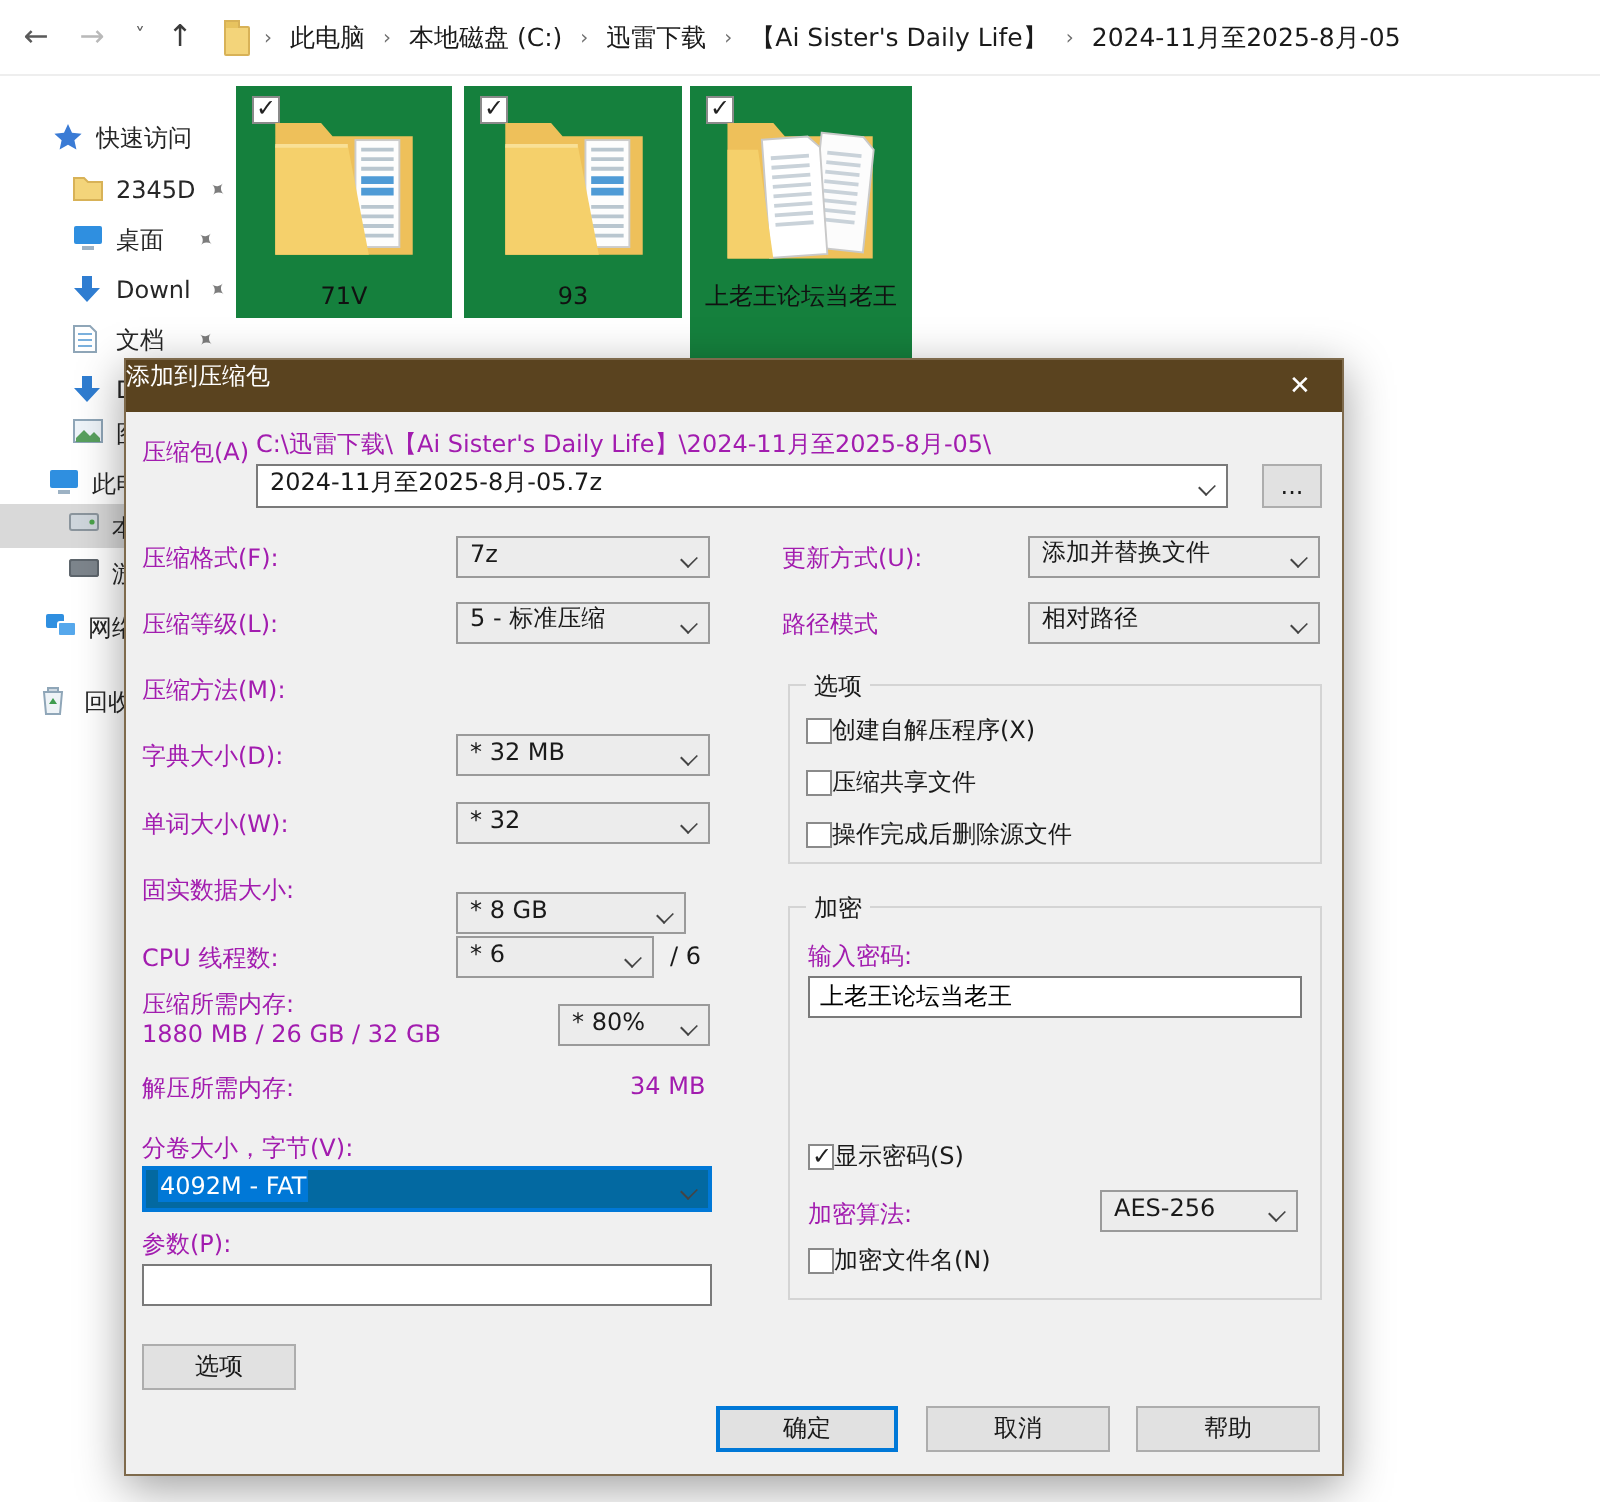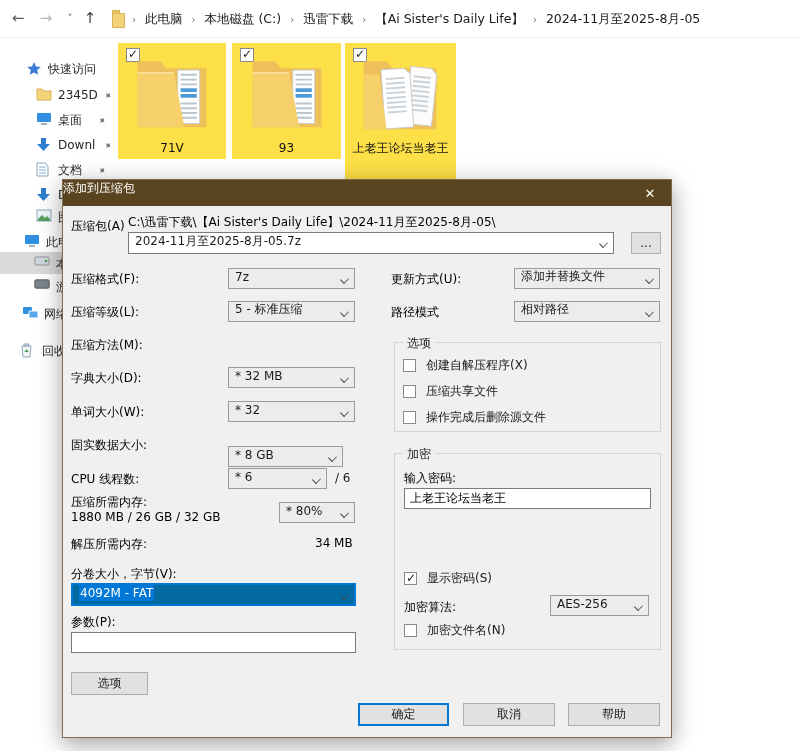--- a/index.html
+++ b/index.html
@@ -21,52 +21,52 @@
   
   .sidebar { position:absolute; left:0; top:38px; width:118px; height:713px; background:#fff; }
   .side-item { position:absolute; height:22px; display:flex; align-items:center; gap:6px; font-size:12px; color:#262626; white-space:nowrap; }
   .side-item .lbl { overflow:hidden; }
   .side-sel { position:absolute; left:0; width:118px; height:22px; background:#d9d9d9; }
   .pin { display:inline-block; color:#7c7c7c; font-size:10px; transform:rotate(40deg); }
   .ic { display:inline-block; width:16px; height:16px; flex:0 0 16px; position:relative; }
   .ic svg { display:block; }
 
   
-  .tile { position:absolute; background:#fde047; text-align:center; }
+  .tile { position:absolute; background:#15803d; text-align:center; }
   .tile .cb { position:absolute; left:8px; top:5px; }
   .tile .fname { position:absolute; left:0; right:0; bottom:4px; font-size:12px; color:#111; line-height:14px; padding:0 4px; }
   .tile3 .fname { bottom:auto; top:98px; }
   .cb { display:inline-block; width:14px; height:14px; background:#fff; border:1px solid #8a8a8a; position:relative; }
   .cb.on:after { content:"✓"; position:absolute; left:1px; top:-2px; font-size:12px; color:#222; }
   .foldersvg { position:absolute; left:50%; transform:translateX(-50%); top:10px; }
 
   
   .dialog { position:absolute; left:62px; top:179px; width:610px; height:559px; background:#f0f0f0;
             border:1px solid #7e6a4c; box-shadow:0 6px 22px rgba(0,0,0,.38); }
   .titlebar { position:absolute; left:0; top:0; right:0; height:26px; background:#5a431f; color:#fff;
               display:flex; font-size:12px; }
   .closebtn { position:absolute; right:0; top:0; width:42px; height:26px; color:#fff; display:flex; align-items:center; justify-content:center; font-size:13px; cursor:default; }
   .dbody { position:absolute; left:0; top:26px; right:0; bottom:0; }
-  .dlabel { position:absolute; font-size:12px; color:#000000; white-space:nowrap; }
+  .dlabel { position:absolute; font-size:12px; color:#a21caf; white-space:nowrap; }
 
   .combo { position:absolute; height:21px; background:#ececec; border:1px solid #9a9a9a; font-size:12px;
            display:flex; align-items:center; padding:0 18px 4px 6px; white-space:nowrap; overflow:hidden; cursor:default; }
   .combo .chev { position:absolute; right:6px; top:7px; width:7px; height:7px; border-left:1.5px solid #444; border-bottom:1.5px solid #444; transform:rotate(-45deg) scale(1,.8); }
   .combo.editable { background:#fff; border-color:#7a7a7a; }
   .combo.focus { background:#0369a1; border:2px solid #0078d7; }
   .sel { background:#0078d7; color:#fff; padding:1px 1px; }
 
   .tinput { position:absolute; height:21px; background:#fff; border:1px solid #7a7a7a; font-size:12px;
             font-family:"DejaVu Sans","Liberation Sans",sans-serif; padding:0 5px; }
   .btn { position:absolute; background:#e1e1e1; border:1px solid #adadad; font-size:12px; text-align:center;
          display:flex; align-items:center; justify-content:center; cursor:default; }
   .btn.default { border:2px solid #0078d7; }
   .group { position:absolute; border:1px solid #d4d4d4; }
   .group .legend { position:absolute; top:-8px; left:8px; background:#f0f0f0; padding:0 4px; font-size:12px; }
-  .chkrow { position:absolute; display:flex; align-items:center; gap:10px; font-size:12px; white-space:nowrap; }
+  .chkrow { position:absolute; display:flex; align-items:center; gap:0; font-size:12px; white-space:nowrap; }
   .chkrow .cb { width:13px; height:13px; }
   .suffix { position:absolute; font-size:12px; }
 </style>
 </head>
 <body>
 
 <div class="stage">
 
   <div class="navbar">
     <span class="nav-ico" style="left:8px">←</span>

